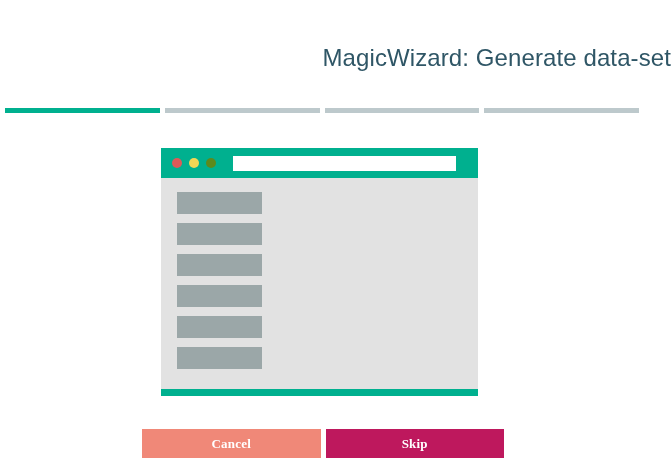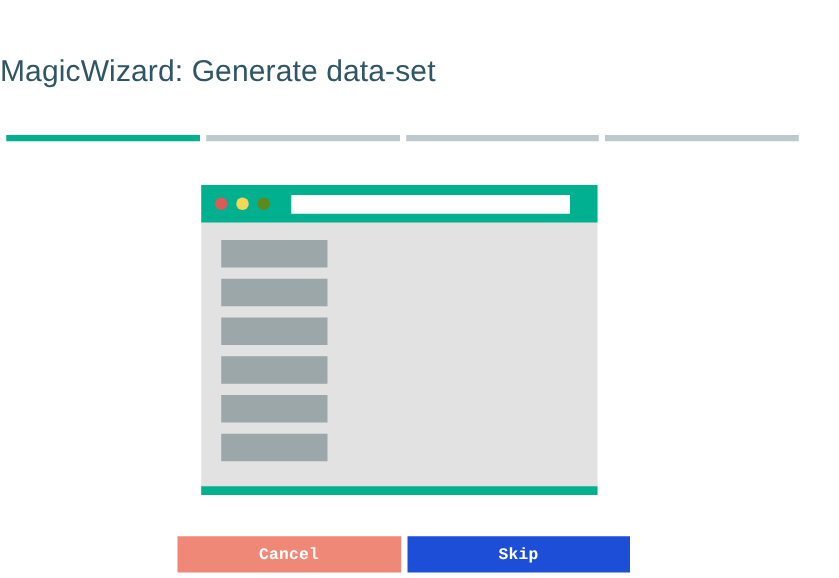--- a/index.html
+++ b/index.html
@@ -14,21 +14,21 @@
     overflow: hidden;
     position: relative;
   }
 
   
   .wizard-title {
     position: absolute;
     top: 26px;
     left: 0;
     width: 671px;
-    text-align: left;
+    text-align: right;
     font-size: 24px;
     font-weight: 400;
     color: #2f5666;
     letter-spacing: 0.1px;
     line-height: 32px;
     white-space: nowrap;
   }
 
   
   .progress-track {
@@ -114,30 +114,30 @@
     height: 29px;
     display: flex;
     gap: 5px;
   }
   .action-button {
     flex: 1 1 0;
     height: 29px;
     border: 0;
     padding: 0;
     color: #ffffff;
-    font-family: Liberation Mono, monospace;
+    font-family: Liberation Serif, serif;
     font-size: 13px;
     font-weight: bold;
     line-height: 29px;
     text-align: center;
     cursor: pointer;
     letter-spacing: 0.2px;
   }
   .action-button.variant-danger  { background: #f08878; }
-  .action-button.variant-primary { background: #1d4ed8; }
+  .action-button.variant-primary { background: #be185d; }
 </style>
 </head>
 <body>
 
 <h1 class="wizard-title">MagicWizard: Generate data-set</h1>
 
 <div class="progress-track">
     <div class="progress-step is-active"></div>
     <div class="progress-step"></div>
     <div class="progress-step"></div>

